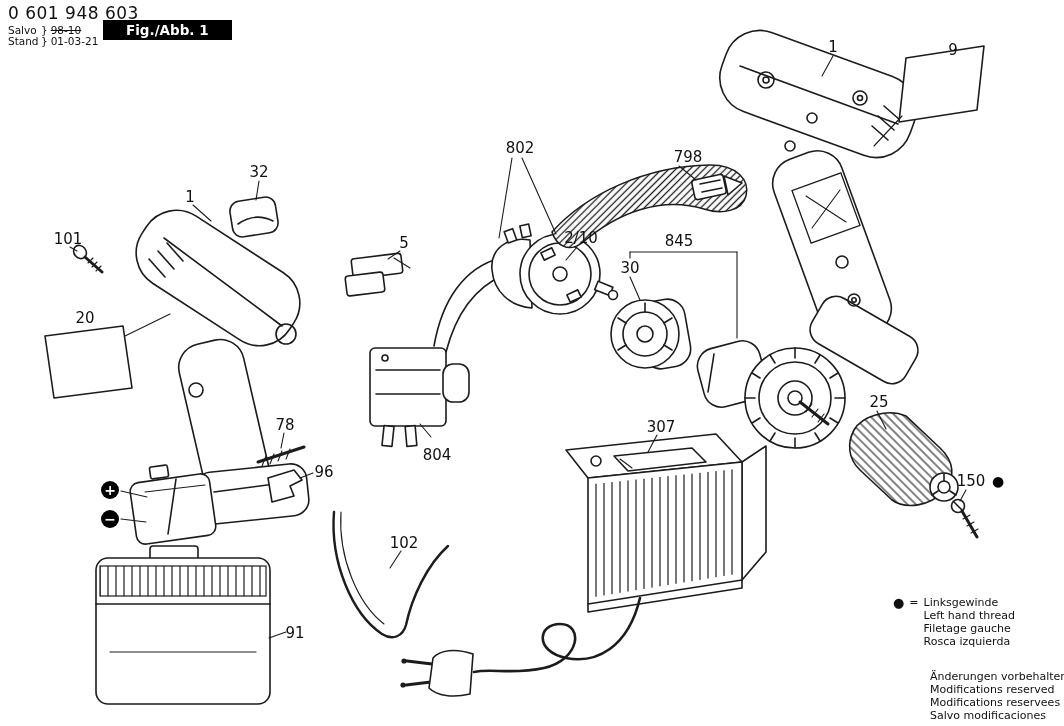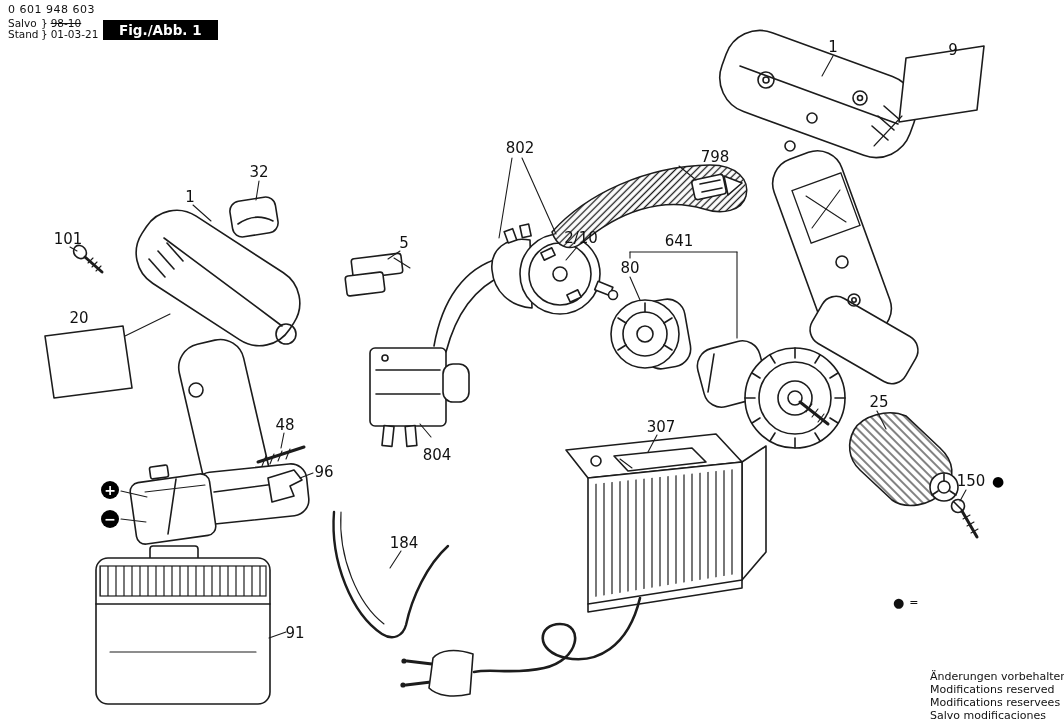--- a/index.html
+++ b/index.html
@@ -17,28 +17,28 @@
     font-size:15px;white-space:nowrap;color:#111;
   }
   .badge{
     position:absolute;transform:translate(-50%,-50%);
     width:18px;height:18px;border-radius:50%;background:#000;color:#fff;
     display:flex;align-items:center;justify-content:center;
     font-size:14px;font-weight:bold;line-height:1;
   }
   .thread-dot{position:absolute;transform:translate(-50%,-50%);font-size:14px;color:#000;}
   .header{position:absolute;left:8px;top:3px;width:220px;}
-  .doc-number{font-size:11px;letter-spacing:0.5px;}
+  .doc-number{font-size:17px;letter-spacing:0.5px;}
   .revision{margin-top:2px;font-size:10.5px;line-height:11px;}
   .rev-row{display:flex;gap:3px;align-items:baseline;}
   .rev-label{width:30px;}
   .rev-old{text-decoration:line-through;}
   .fig-box{
     position:absolute;left:95px;top:17px;background:#000;color:#fff;
-    font-weight:bold;font-size:13.5px;padding:2px 16px;white-space:nowrap;
+    font-weight:bold;font-size:13.5px;padding:2px 23px;white-space:nowrap;
   }
   .legend{position:absolute;left:893px;top:596px;display:flex;gap:5px;font-size:11px;line-height:13px;}
   .legend-dot{font-size:13px;line-height:13px;}
   .legend-lines div{white-space:nowrap;}
   .legend-notes{position:absolute;left:930px;top:670px;font-size:11px;line-height:13px;}
   .legend-notes div{white-space:nowrap;}
 </style>
 </head>
 <body>
 
@@ -306,46 +306,52 @@
         <span class="rev-brace">}</span>
         <span class="rev-new">01-03-21</span>
       </div>
     </div>
     <div class="fig-box">Fig./Abb. 1</div>
   </div>
 
   <span class="part-label" style="left:190px;top:197px">1</span>
   <span class="part-label" style="left:259px;top:172px">32</span>
   <span class="part-label" style="left:68px;top:239px">101</span>
-  <span class="part-label" style="left:79px;top:318px">20</span>
+  <span class="part-label" style="left:85px;top:318px">20</span>
   <span class="part-label" style="left:404px;top:243px">5</span>
   <span class="part-label" style="left:520px;top:148px">802</span>
   <span class="part-label" style="left:581px;top:238px">2/10</span>
-  <span class="part-label" style="left:715px;top:157px">798</span>
-  <span class="part-label" style="left:679px;top:241px">641</span>
-  <span class="part-label" style="left:630px;top:268px">80</span>
+  <span class="part-label" style="left:688px;top:157px">798</span>
+  <span class="part-label" style="left:679px;top:241px">845</span>
+  <span class="part-label" style="left:630px;top:268px">30</span>
   <span class="part-label" style="left:833px;top:47px">1</span>
   <span class="part-label" style="left:953px;top:50px">9</span>
-  <span class="part-label" style="left:285px;top:425px">48</span>
+  <span class="part-label" style="left:285px;top:425px">78</span>
   <span class="part-label" style="left:324px;top:472px">96</span>
   <span class="part-label" style="left:437px;top:455px">804</span>
   <span class="part-label" style="left:661px;top:427px">307</span>
   <span class="part-label" style="left:879px;top:402px">25</span>
   <span class="part-label" style="left:971px;top:481px">150</span>
-  <span class="part-label" style="left:404px;top:543px">184</span>
+  <span class="part-label" style="left:404px;top:543px">102</span>
   <span class="part-label" style="left:295px;top:633px">91</span>
 
   <span class="thread-dot" style="left:998px;top:481px">●</span>
 
   <span class="badge" style="left:110px;top:490px">+</span>
   <span class="badge" style="left:110px;top:519px">−</span>
 
   <div class="legend">
     <span class="legend-dot">●</span>
     <span class="legend-eq">=</span>
+    <div class="legend-lines">
+      <div>Linksgewinde</div>
+      <div>Left hand thread</div>
+      <div>Filetage gauche</div>
+      <div>Rosca izquierda</div>
+    </div>
   </div>
 
   <div class="legend-notes">
     <div>Änderungen vorbehalten</div>
     <div>Modifications reserved</div>
     <div>Modifications reservees</div>
     <div>Salvo modificaciones</div>
   </div>
 
 </div>

